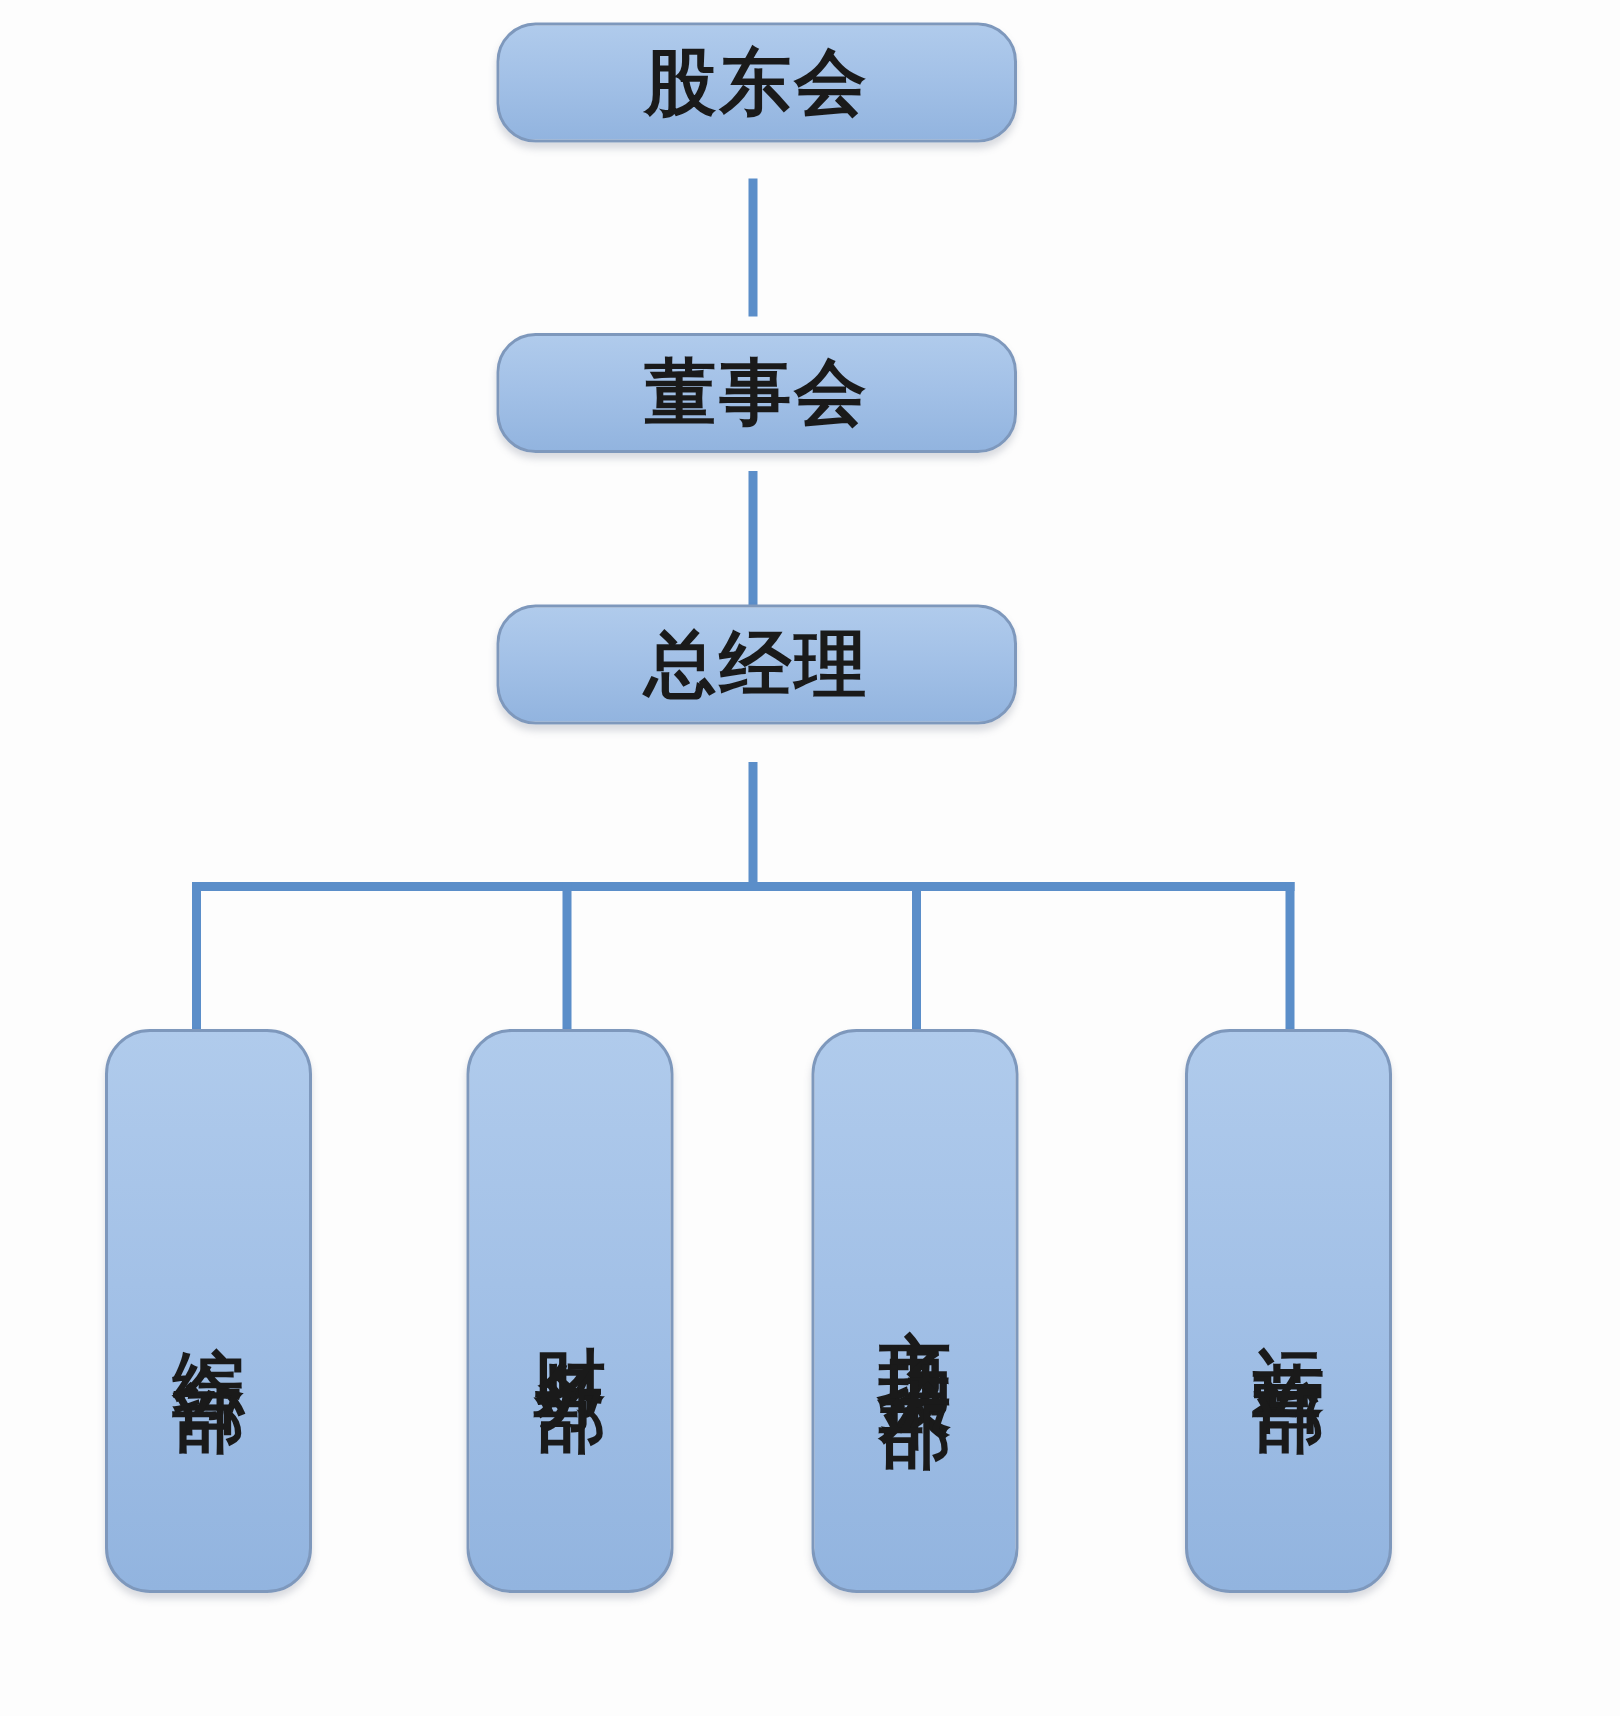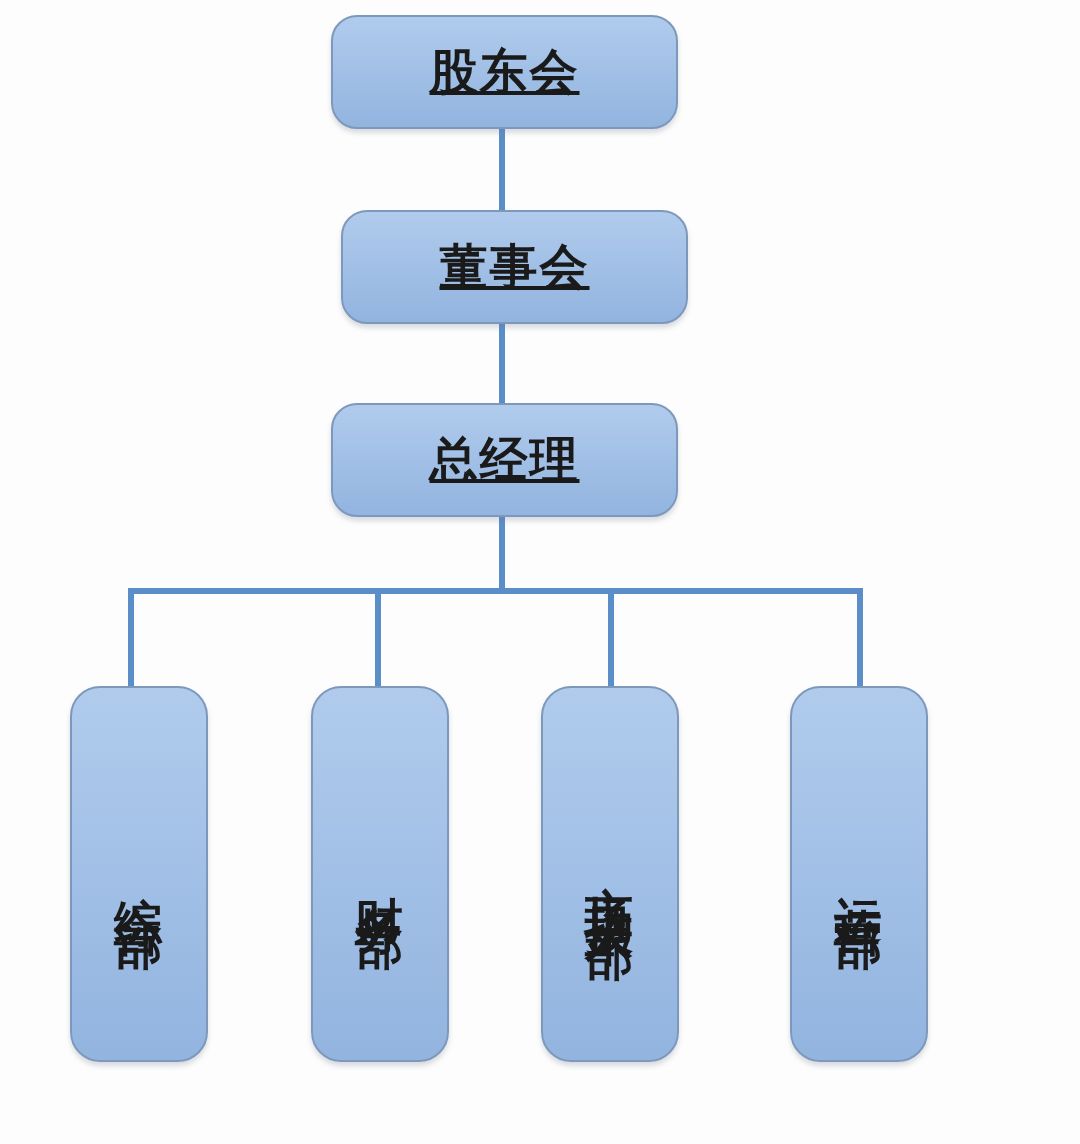--- a/index.html
+++ b/index.html
@@ -38,26 +38,25 @@
     background: linear-gradient(180deg, #b0cbec 0%, #a3c1e7 45%, #92b4df 100%);
     box-shadow: 0 4px 5px rgba(110, 120, 140, 0.25);
     display: flex;
     align-items: center;
     justify-content: center;
     color: #1a1a1a;
   }
   .node.top-box {
     left: 331px;
     width: 347px;
-    height: 114px;
+    height: 80px;
     border-radius: 26px;
-    text-decoration: underline;
   }
   .n-shareholders { top: 15px; }
-  .n-board        { top: 210px; margin-left: 10px; }
+  .n-board        { top: 222px; }
   .n-gm           { top: 403px; height: 105px; text-align: right; }
   .node.dept-box {
     top: 686px;
     width: 138px;
     height: 376px;
     border-radius: 30px;
   }
   .n-dept-general    { left: 70px; }
   .n-dept-finance    { left: 311px; }
   .n-dept-market     { left: 541px; }

